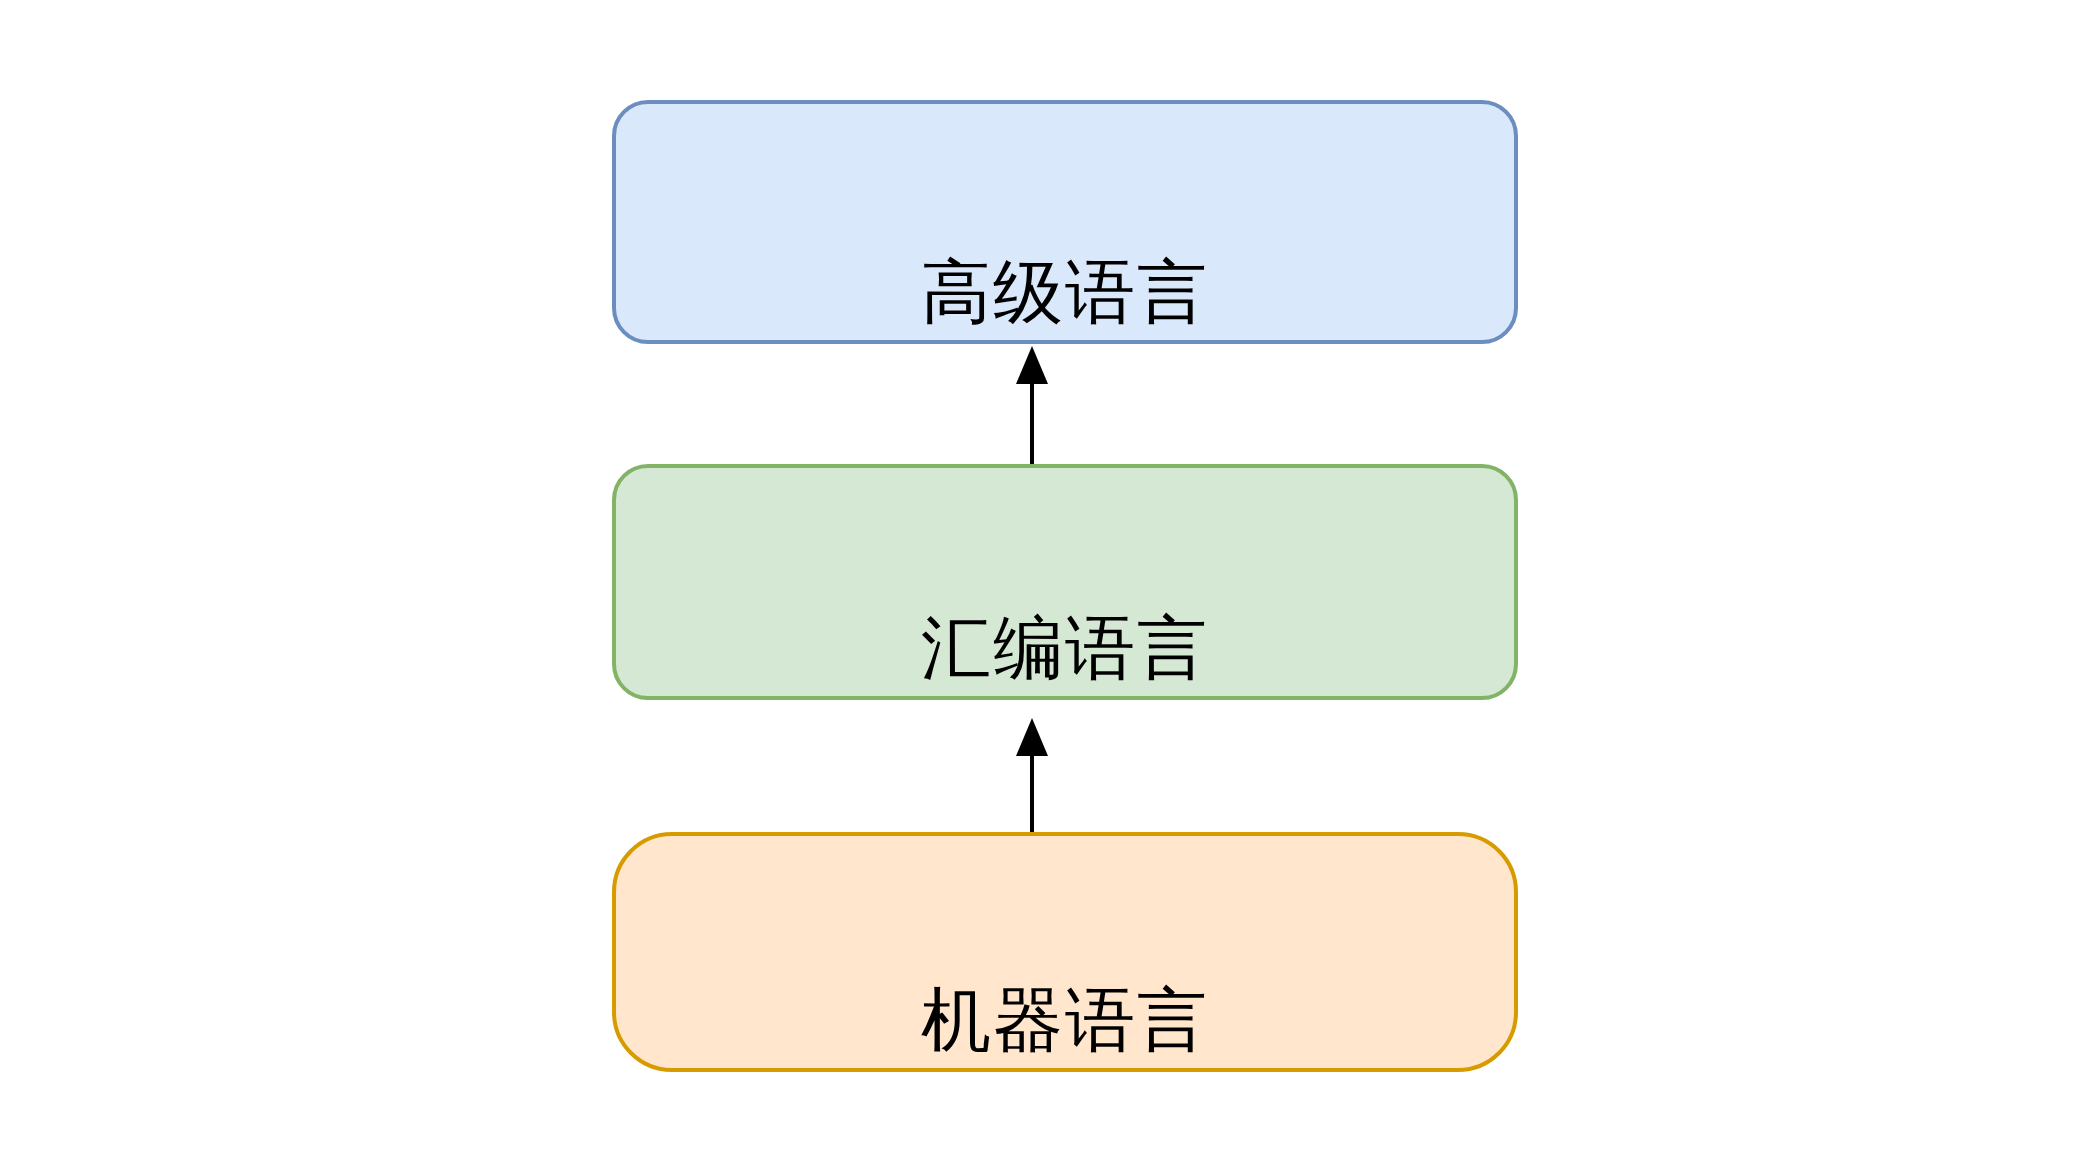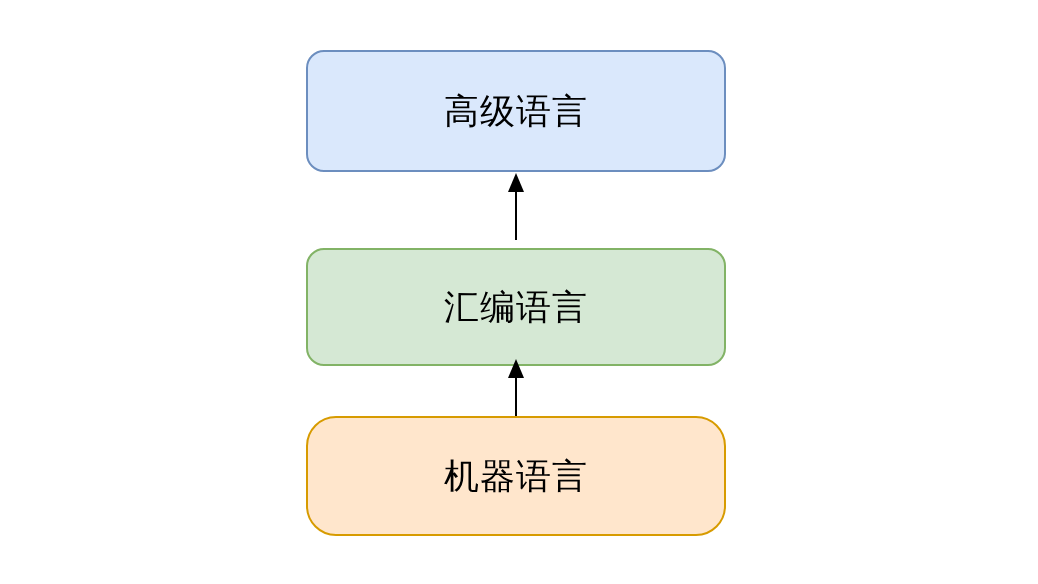--- a/index.html
+++ b/index.html
@@ -11,36 +11,36 @@
   .canvas {
     position: relative;
     width: 1038px;
     height: 584px;
     background: #ffffff;
     overflow: hidden;
   }
   .node {
     position: absolute;
     left: 306px;
-    width: 420px;
+    width: 453px;
     box-sizing: border-box;
     border: 2px solid #1d4ed8;
     border-radius: 18px;
     display: flex;
-    align-items: center;
+    align-items: flex-end;
     justify-content: center;
   }
   .node-label {
     font-size: 35px;
     color: #000000;
     letter-spacing: 1px;
     user-select: none;
   }
   .node-high   { top: 50px;  height: 122px; }
-  .node-asm    { top: 248px; height: 118px; }
+  .node-asm    { top: 232px; height: 118px; }
   .node-mach   { top: 416px; height: 120px; border-radius: 30px; }
 
   .arrow {
     position: absolute;
     width: 16px;
     display: flex;
     flex-direction: column;
     align-items: center;
     color: #000000;
   }

